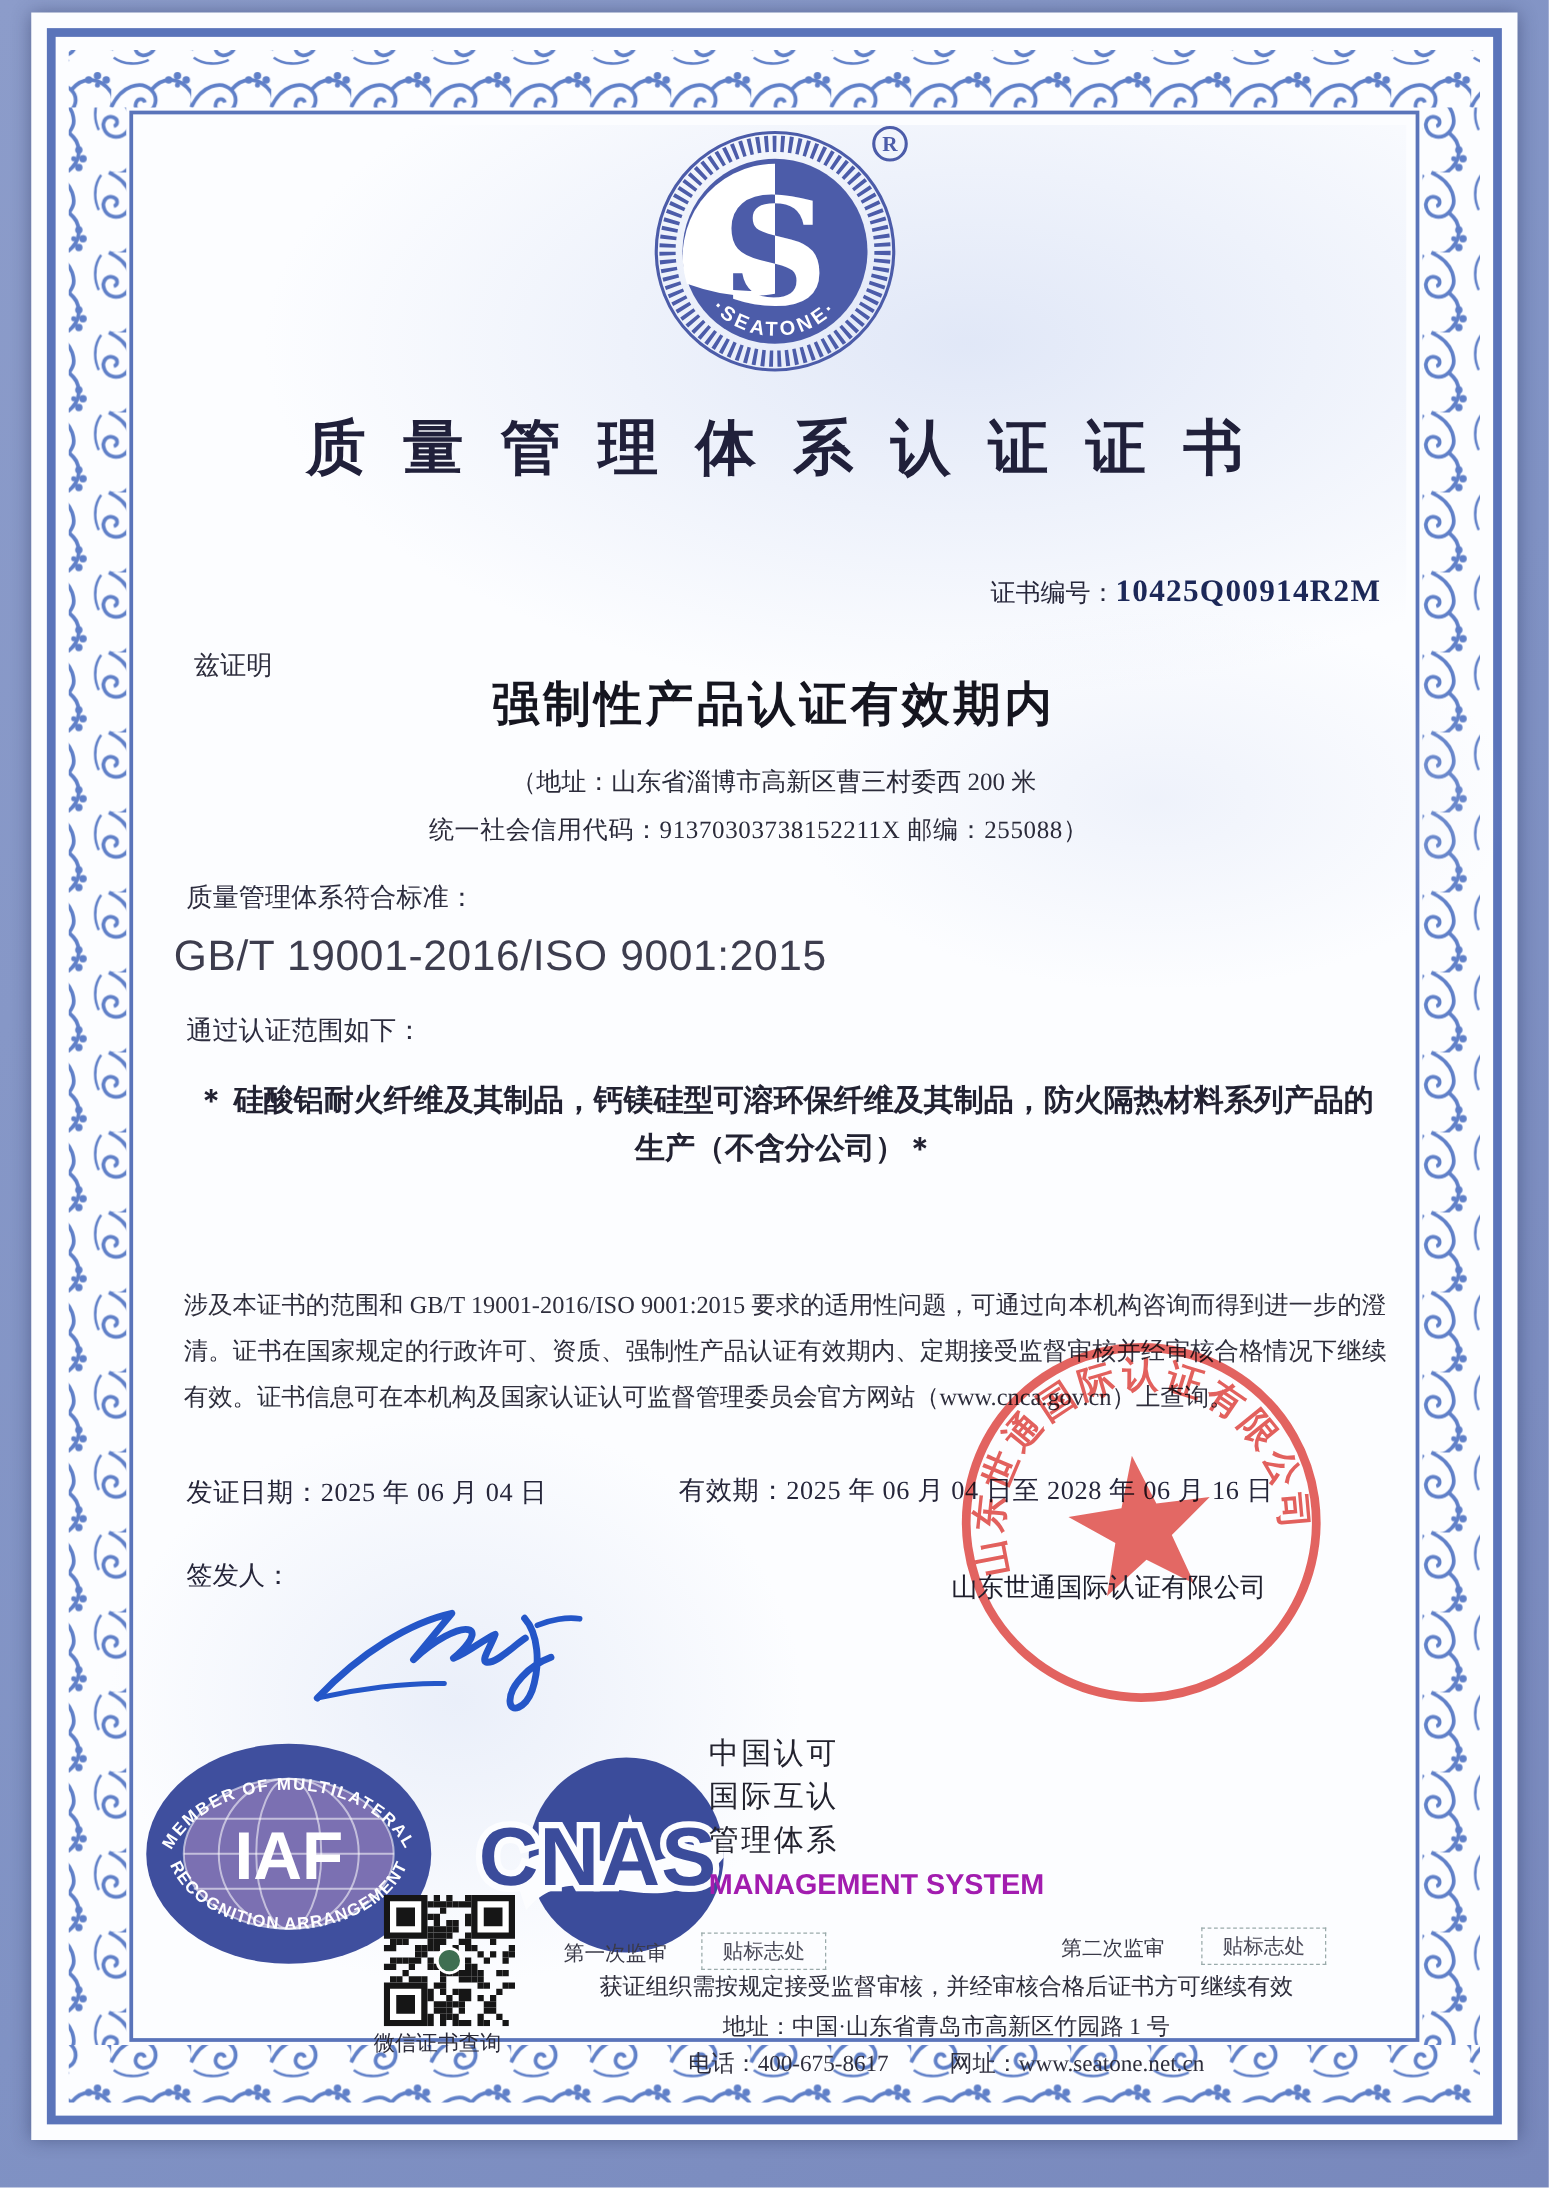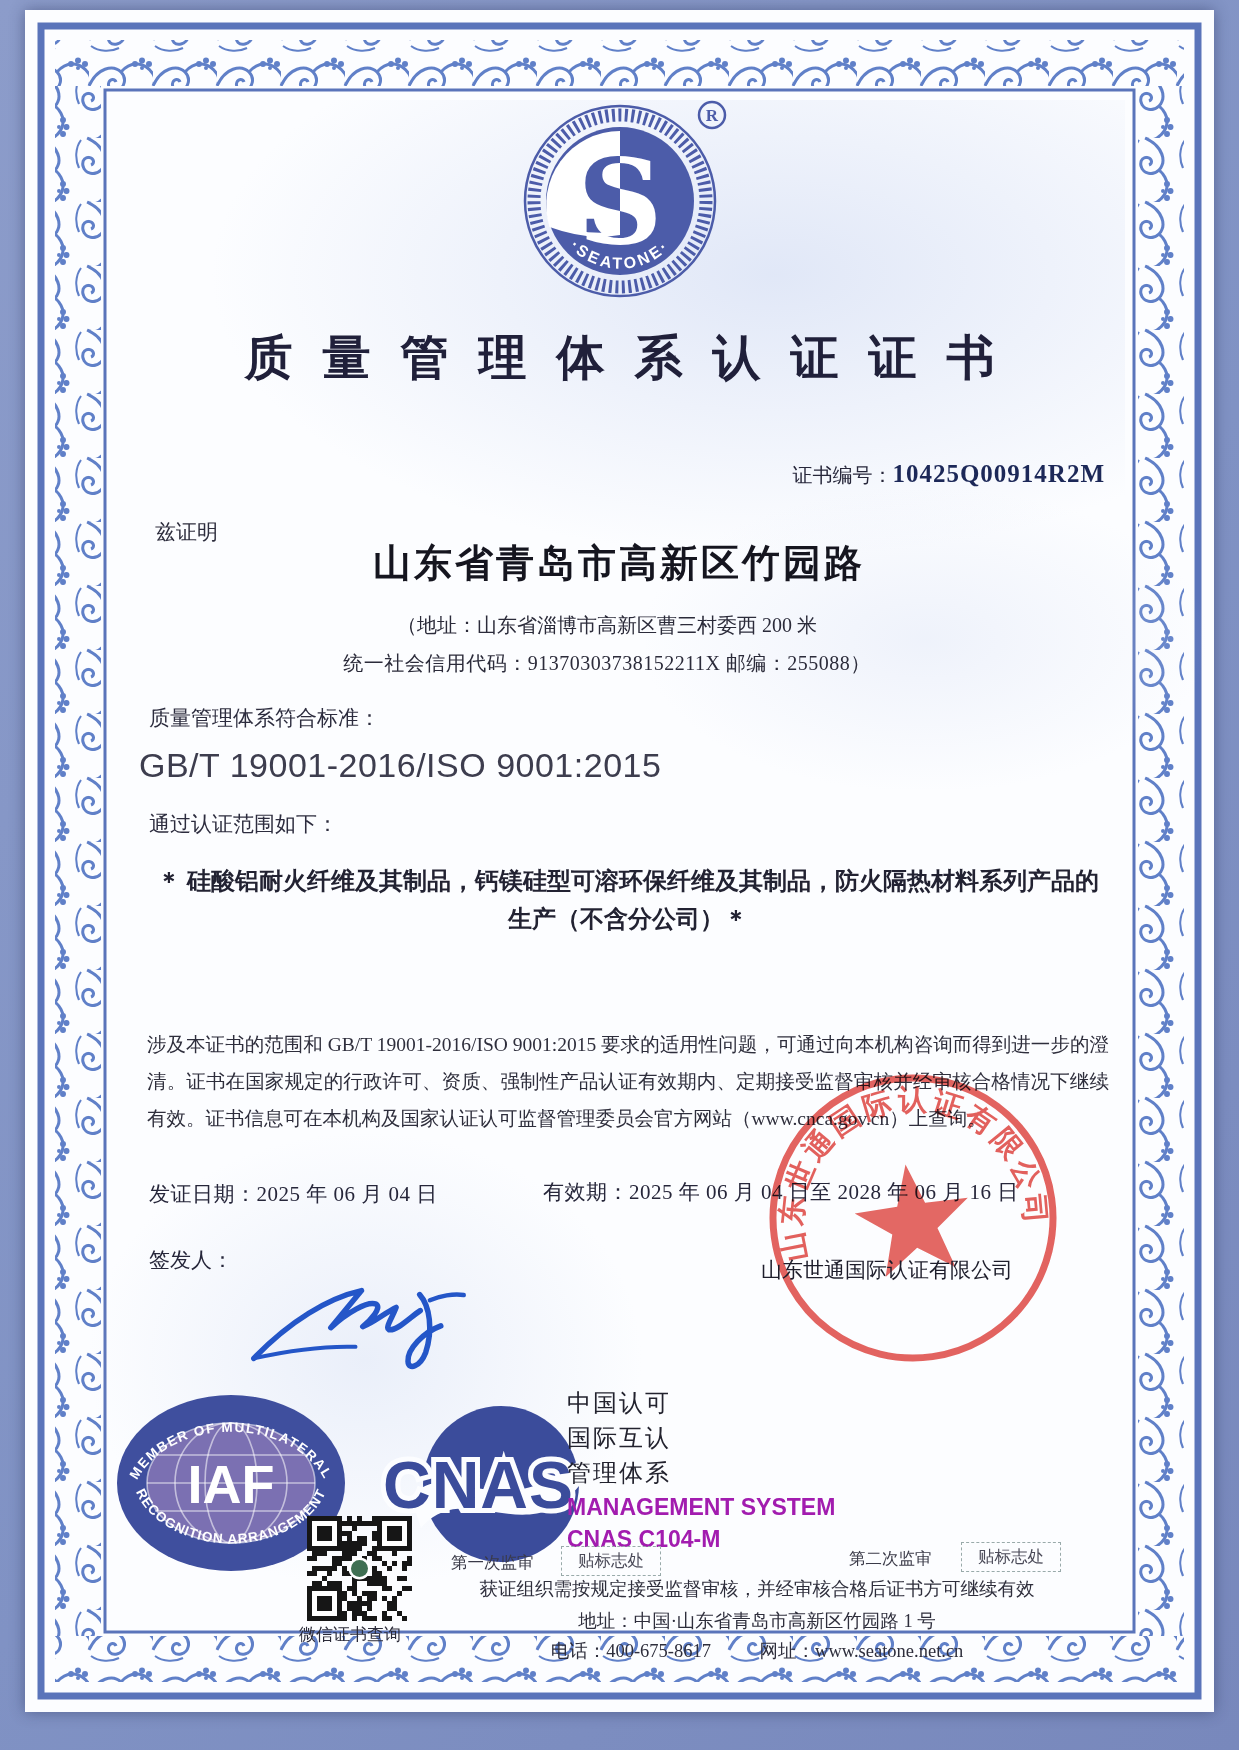--- a/index.html
+++ b/index.html
@@ -25,21 +25,21 @@
   .title{
     left:84px;top:316px;width:1021px;text-align:center;
     font-size:48px;font-weight:700;letter-spacing:30px;padding-left:30px;box-sizing:border-box;
     color:#20203a;
   }
   .certno-row{left:520px;top:450px;width:560px;text-align:right;font-size:20px;color:#26263a;}
   .certno-row b{font-size:25px;color:#1c2858;letter-spacing:1px;font-family:"Liberation Serif",serif;}
   .certify{left:130px;top:508px;font-size:21px;color:#2c2c3c;}
   .company{left:114px;top:528px;width:960px;text-align:center;font-size:38px;font-weight:700;
     letter-spacing:3px;color:#15151f;font-family:"Liberation Sans","DejaVu Sans",sans-serif;}
-  .addr1{left:102px;top:602px;width:960px;text-align:center;font-size:20px;color:#2b2b3a;}
+  .addr1{left:114px;top:602px;width:960px;text-align:center;font-size:20px;color:#2b2b3a;}
   .addr2{left:102px;top:640px;width:960px;text-align:center;font-size:20px;color:#2b2b3a;letter-spacing:.5px;}
   .stdlabel{left:124px;top:694px;font-size:21px;color:#2c2c3e;}
   .standard{left:114px;top:736px;width:960px;text-align:left;font-size:34px;color:#3d3d4e;
     font-family:"Liberation Sans","DejaVu Sans",sans-serif;letter-spacing:.5px;}
   .scopelabel{left:124px;top:800px;font-size:21px;color:#2c2c3e;}
   .scope{left:122px;top:852px;width:962px;text-align:center;font-size:24px;font-weight:600;
     line-height:38px;color:#222232;}
   .legal{left:122px;top:1016px;width:962px;font-size:19.5px;line-height:37px;color:#2e2e3c;
     text-align:justify;}
   .daterow-l{left:124px;top:1170px;font-size:21px;color:#26263a;letter-spacing:.5px;}
@@ -135,21 +135,21 @@
   </svg>
 
   <div class="abs title">质量管理体系认证证书</div>
 
   <div class="abs certno-row">
     <span>证书编号：</span><b>10425Q00914R2M</b>
   </div>
 
   <div class="abs certify">兹证明</div>
 
-  <div class="abs company">山东省青岛市高新区竹园路</div>
+  <div class="abs company">强制性产品认证有效期内</div>
 
   <div class="abs addr1">（地址：山东省淄博市高新区曹三村委西 200 米</div>
   <div class="abs addr2">统一社会信用代码：91370303738152211X 邮编：255088）</div>
 
   <div class="abs stdlabel">质量管理体系符合标准：</div>
   <div class="abs standard">GB/T 19001-2016/ISO 9001:2015</div>
 
   <div class="abs scopelabel">通过认证范围如下：</div>
   <div class="abs scope">＊ 硅酸铝耐火纤维及其制品，钙镁硅型可溶环保纤维及其制品，防火隔热材料系列产品的生产（不含分公司）＊</div>
 
@@ -213,21 +213,20 @@
     <circle cx="124" cy="82" r="78" fill="#3b4c9b"></circle>
     <path d="M34,96 C70,50 118,128 202,58 L202,84 C150,150 88,74 44,126 Z" fill="#fcfdff"></path>
     <text x="6" y="106" font-size="66" font-weight="700" fill="#3b4c9b" stroke="#fcfdff" stroke-width="10" paint-order="stroke" letter-spacing="1" font-family="'Liberation Sans',sans-serif">CNAS</text>
   </svg>
 
   <div class="abs accred">
     <div class="cn">中国认可</div>
     <div class="cn">国际互认</div>
     <div class="cn">管理体系</div>
     <div class="en">MANAGEMENT SYSTEM</div>
-    <div class="en">CNAS C104-M</div>
   </div>
 
   <div class="abs qrblock">
     <div style="width:105px;height:105px;margin:0 auto;"><svg width="105" height="105" viewBox="0 0 105 105" xmlns="http://www.w3.org/2000/svg">
           <rect x="40" y="0" width="5" height="5" fill="#161616"></rect>
           <rect x="50" y="0" width="5" height="5" fill="#161616"></rect>
           <rect x="65" y="0" width="5" height="5" fill="#161616"></rect>
           <rect x="35" y="5" width="5" height="5" fill="#161616"></rect>
           <rect x="40" y="5" width="5" height="5" fill="#161616"></rect>
           <rect x="45" y="5" width="5" height="5" fill="#161616"></rect>

